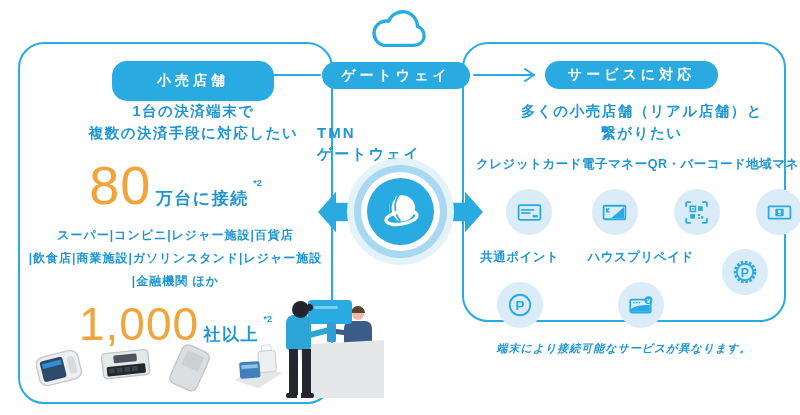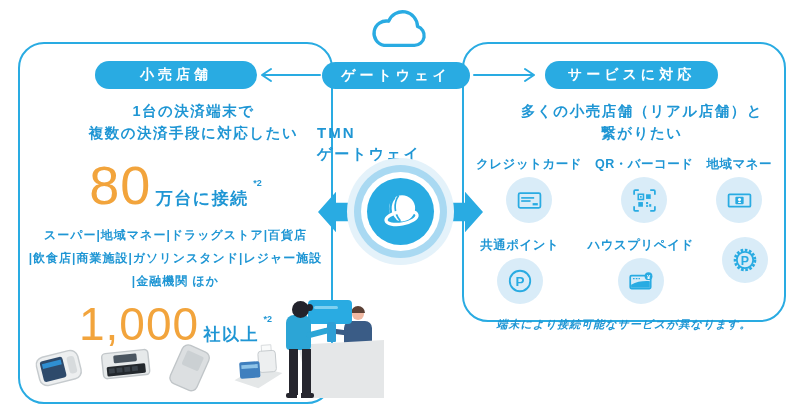--- a/index.html
+++ b/index.html
@@ -6,21 +6,21 @@
   .stage{position:relative;width:800px;height:415px;background:#fff;overflow:hidden;
          font-family:"Liberation Sans","DejaVu Sans",sans-serif;color:#1F96D4;}
   
   .panel{position:absolute;background:#fff;border:2px solid #29ABE2;border-radius:26px;box-sizing:border-box;}
   .panel-left{left:18px;top:42px;width:315px;height:362px;}
   .panel-right{left:462px;top:42px;width:324px;height:280px;}
   
   .pill{position:absolute;background:#29ABE2;color:#fff;border-radius:15px;z-index:5;
         display:flex;align-items:center;justify-content:center;
         font-size:14px;font-weight:bold;letter-spacing:4px;}
-  .pill-left{left:95px;top:61px;width:162px;height:28px;}
+  .pill-left{left:112px;top:61px;width:162px;height:40px;}
   .pill-center{left:322px;top:62px;width:148px;height:27px;}
   .pill-right{left:545px;top:61px;width:173px;height:28px;}
   
   .conn{position:absolute;top:67px;z-index:4;}
   .conn-left{left:256px;}
   .conn-right{left:472px;}
   
   .cloud{position:absolute;left:366px;top:7px;}
   
   .gw-name{position:absolute;left:317px;top:122px;width:166px;text-align:left;
@@ -66,21 +66,21 @@
   .il-woman-body{left:18px;top:15px;width:25px;height:35px;background:#2CA5D6;border-radius:8px 8px 4px 4px;z-index:4;}
   .il-woman-arm{left:38px;top:30px;width:23px;height:6px;background:#2CA5D6;border-radius:3px;transform:rotate(-14deg);z-index:4;}
   .il-woman-legs{left:21px;top:49px;width:22px;height:46px;z-index:4;
                  background:linear-gradient(90deg,#26262E 0 42%,transparent 42% 58%,#26262E 58% 100%);}
   .il-woman-feet{left:18px;top:93px;width:28px;height:5px;z-index:4;
                  background:linear-gradient(90deg,#26262E 0 40%,transparent 40% 55%,#26262E 55% 100%);border-radius:2px;}
   
   .stat-r{margin-top:12px;}
   .svc-row{display:flex;justify-content:space-between;padding:0 12px;margin-top:12px;}
   .svc-row.second{justify-content:center;gap:28px;margin-top:14px;}
-  .svc-col{display:flex;flex-direction:column;align-items:center;gap:4px;}
+  .svc-col{display:flex;flex-direction:column;align-items:center;gap:16px;}
   .svc-label{font-size:12.5px;font-weight:bold;letter-spacing:0.5px;color:#1F96D4;white-space:nowrap;}
   .svc-circle{width:46px;height:46px;border-radius:50%;background:#D9ECF8;
               display:flex;align-items:center;justify-content:center;}
   .footnote{margin-top:13px;text-align:center;font-size:11px;font-weight:bold;
             letter-spacing:1px;color:#1F96D4;font-style:italic;}
   svg{display:block;}
 </style>
 </head>
 <body>
 
@@ -96,21 +96,21 @@
     <div class="p-head">
       <div>1台の決済端末で</div>
       <div>複数の決済手段に対応したい</div>
     </div>
     <div class="stat stat-1">
       <span class="big-num">80</span>
       <span class="stat-unit">万台に接続</span>
       <span class="note">*2</span>
     </div>
     <div class="stores">
-      <div>スーパー|地域マネー|ドラッグストア|百貨店</div>
+      <div>スーパー|コンビニ|レジャー施設|百貨店</div>
       <div>|飲食店|商業施設|ガソリンスタンド|レジャー施設</div>
       <div>|金融機関 ほか</div>
     </div>
     <div class="stat stat-2">
       <span class="big-num mid">1,000</span>
       <span class="stat-unit">社以上</span>
       <span class="note">*2</span>
     </div>
 
     <div class="devices">
@@ -189,20 +189,30 @@
         <div class="svc-circle">
           <svg width="27" height="27" viewBox="0 0 26 26">
             <rect x="2.5" y="6" width="21" height="14" rx="1.5" fill="none" stroke="#29ABE2" stroke-width="1.7"></rect>
             <line x1="5" y1="10.5" x2="17.5" y2="10.5" stroke="#29ABE2" stroke-width="1.6"></line>
             <line x1="5" y1="13.5" x2="14" y2="13.5" stroke="#29ABE2" stroke-width="1.6"></line>
             <rect x="16" y="15.5" width="5" height="2.2" fill="#29ABE2"></rect>
           </svg>
         </div>
       </div>
       <div class="svc-col">
+        <div class="svc-label">電子マネー</div>
+        <div class="svc-circle">
+          <svg width="27" height="27" viewBox="0 0 26 26">
+            <rect x="2.5" y="6.5" width="21" height="13" rx="1" fill="none" stroke="#29ABE2" stroke-width="1.7"></rect>
+            <polygon points="10,18.2 22.2,18.2 22.2,7.8" fill="#29ABE2"></polygon>
+            <path d="M5.5 9 v4 M5.5 11 l2.5 -2 M5.8 11 l2.4 2" stroke="#29ABE2" stroke-width="1.3" fill="none"></path>
+          </svg>
+        </div>
+      </div>
+      <div class="svc-col">
         <div class="svc-label">QR・バーコード</div>
         <div class="svc-circle">
           <svg width="27" height="27" viewBox="0 0 26 26">
             <path d="M3 7.5 V4 a1 1 0 0 1 1-1 h3.5 M18.5 3 H22 a1 1 0 0 1 1 1 v3.5 M23 18.5 V22 a1 1 0 0 1 -1 1 h-3.5 M7.5 23 H4 a1 1 0 0 1 -1-1 v-3.5" fill="none" stroke="#29ABE2" stroke-width="1.7"></path>
             <rect x="7" y="7" width="5" height="5" fill="none" stroke="#29ABE2" stroke-width="1.5"></rect>
             <rect x="8.7" y="8.7" width="1.6" height="1.6" fill="#29ABE2"></rect>
             <rect x="14.5" y="7" width="4.5" height="4.5" fill="#29ABE2"></rect>
             <rect x="7" y="14.5" width="4.5" height="4.5" fill="#29ABE2"></rect>
             <rect x="14.5" y="14.5" width="2" height="2" fill="#29ABE2"></rect>
             <rect x="17.5" y="16.5" width="2" height="2.5" fill="#29ABE2"></rect>

